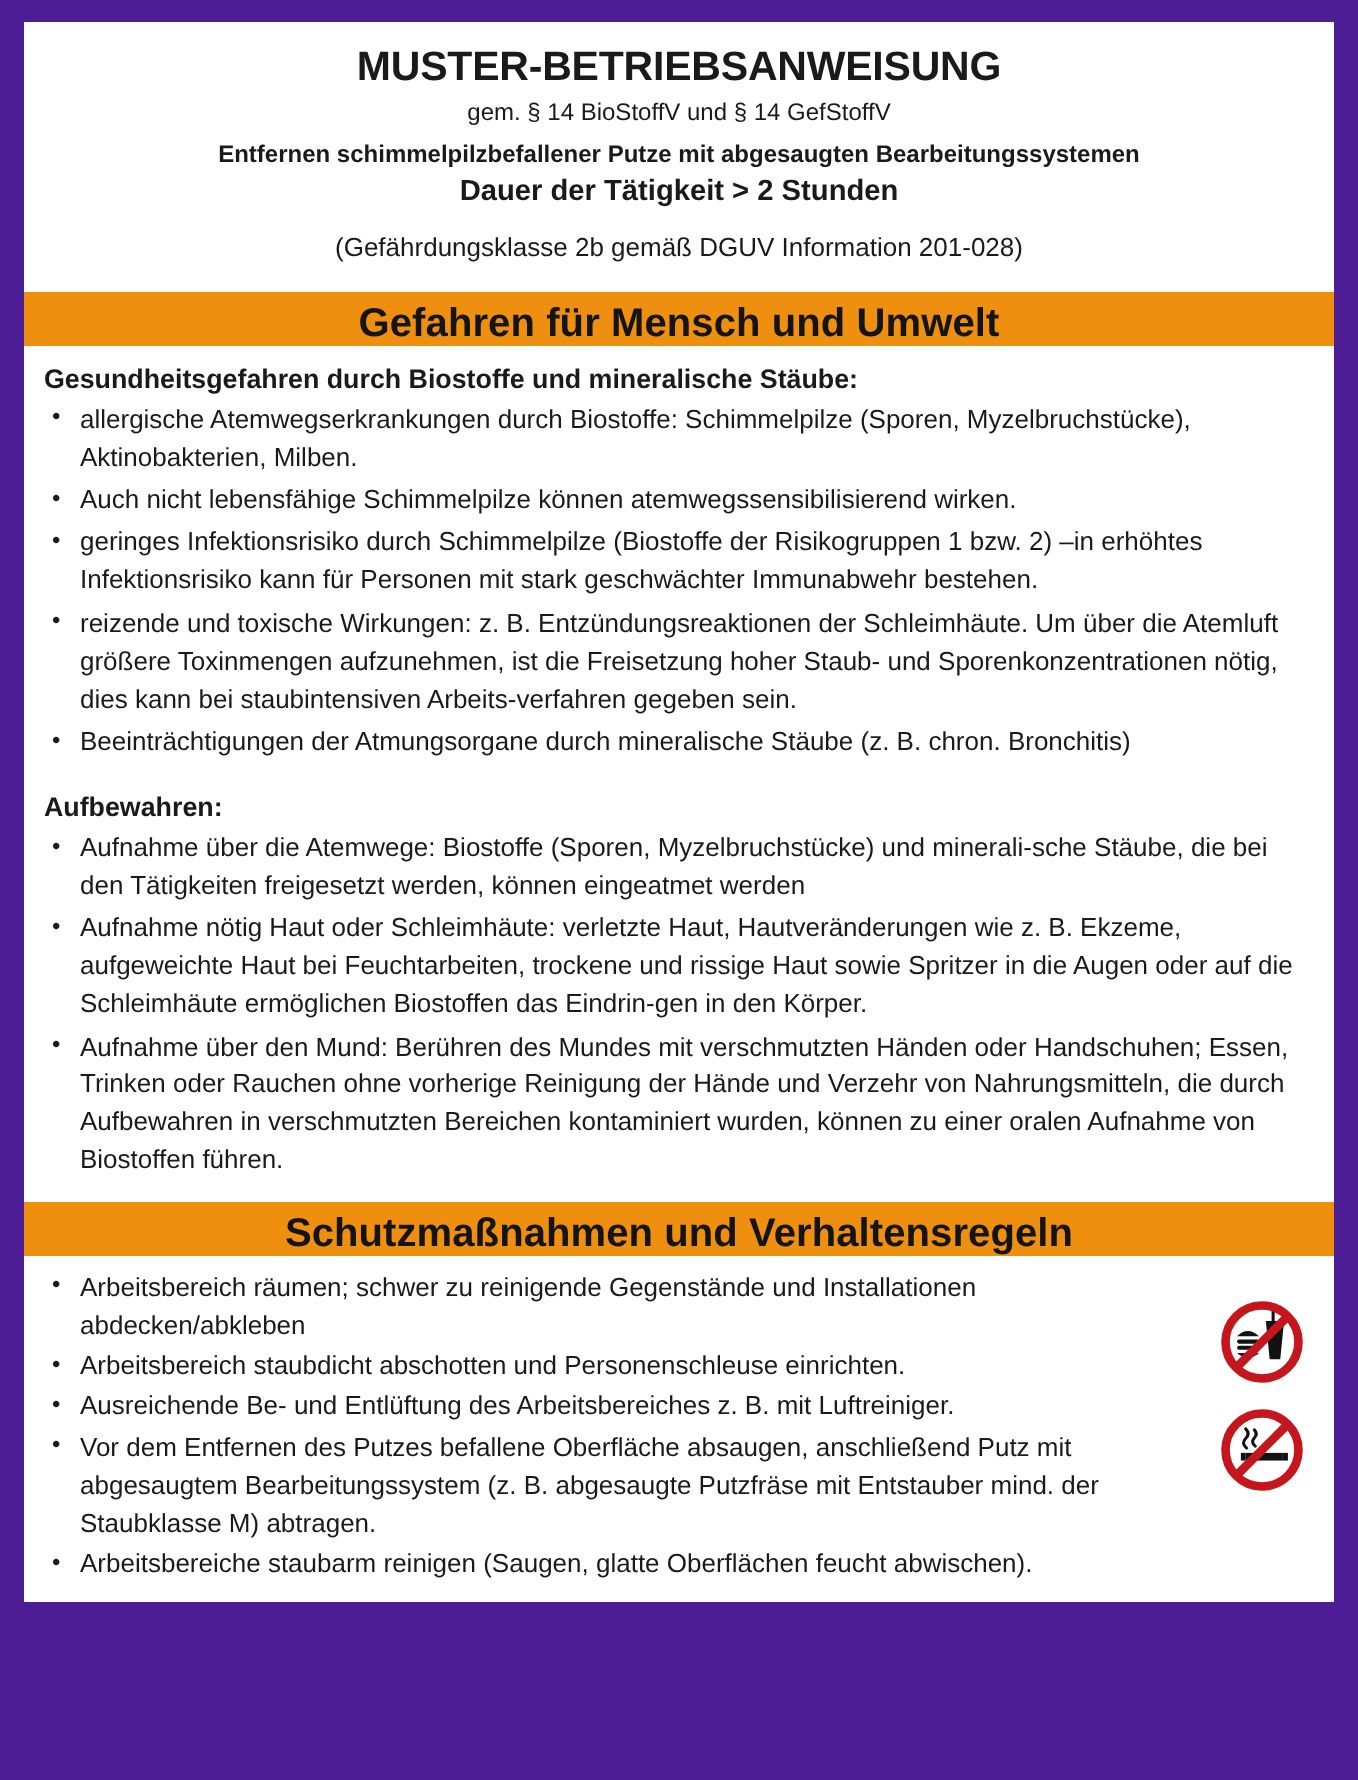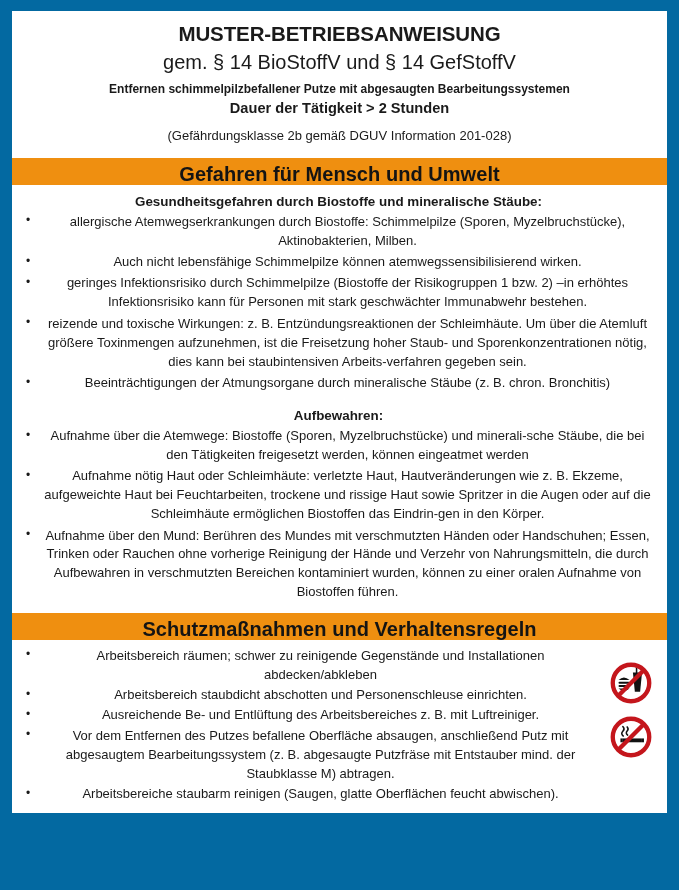--- a/index.html
+++ b/index.html
@@ -12,41 +12,41 @@
     height: 890px;
     background: #ef8f10;
     font-family: "Liberation Sans", sans-serif;
     color: #1a1a1a;
     overflow: hidden;
   }
   .sheet {
     width: 679px;
     height: 890px;
     box-sizing: border-box;
-    background: #0369a1;
+    background: #4c1d95;
     padding: 11px 12px 0 12px;
     display: flex;
     flex-direction: column;
   }
   
   .title-panel {
     background: #ffffff;
     box-sizing: border-box;
     padding: 10px 14px 12px 14px;
     text-align: center;
   }
   .title-main {
     font-size: 20.5px;
     font-weight: bold;
     letter-spacing: -0.1px;
     line-height: 1.24;
     margin: 0;
   }
   .title-sub {
-    font-size: 20px;
+    font-size: 12px;
     line-height: 1.5;
     margin: 1px 0 0 0;
   }
   .title-task {
     font-size: 12px;
     font-weight: bold;
     line-height: 1.42;
     margin: 4px 0 0 0;
   }
   .title-task-2 {
@@ -75,21 +75,20 @@
     color: #141414;
     letter-spacing: 0.05px;
     line-height: 1;
   }
 
   
   .panel {
     background: #ffffff;
     box-sizing: border-box;
     padding: 7px 12px 8px 10px;
-    text-align: center;
   }
   .panel.with-icons {
     display: flex;
     flex-direction: row;
     align-items: flex-start;
     padding-right: 6px;
   }
   .panel-text {
     flex: 1 1 auto;
     min-width: 0;

